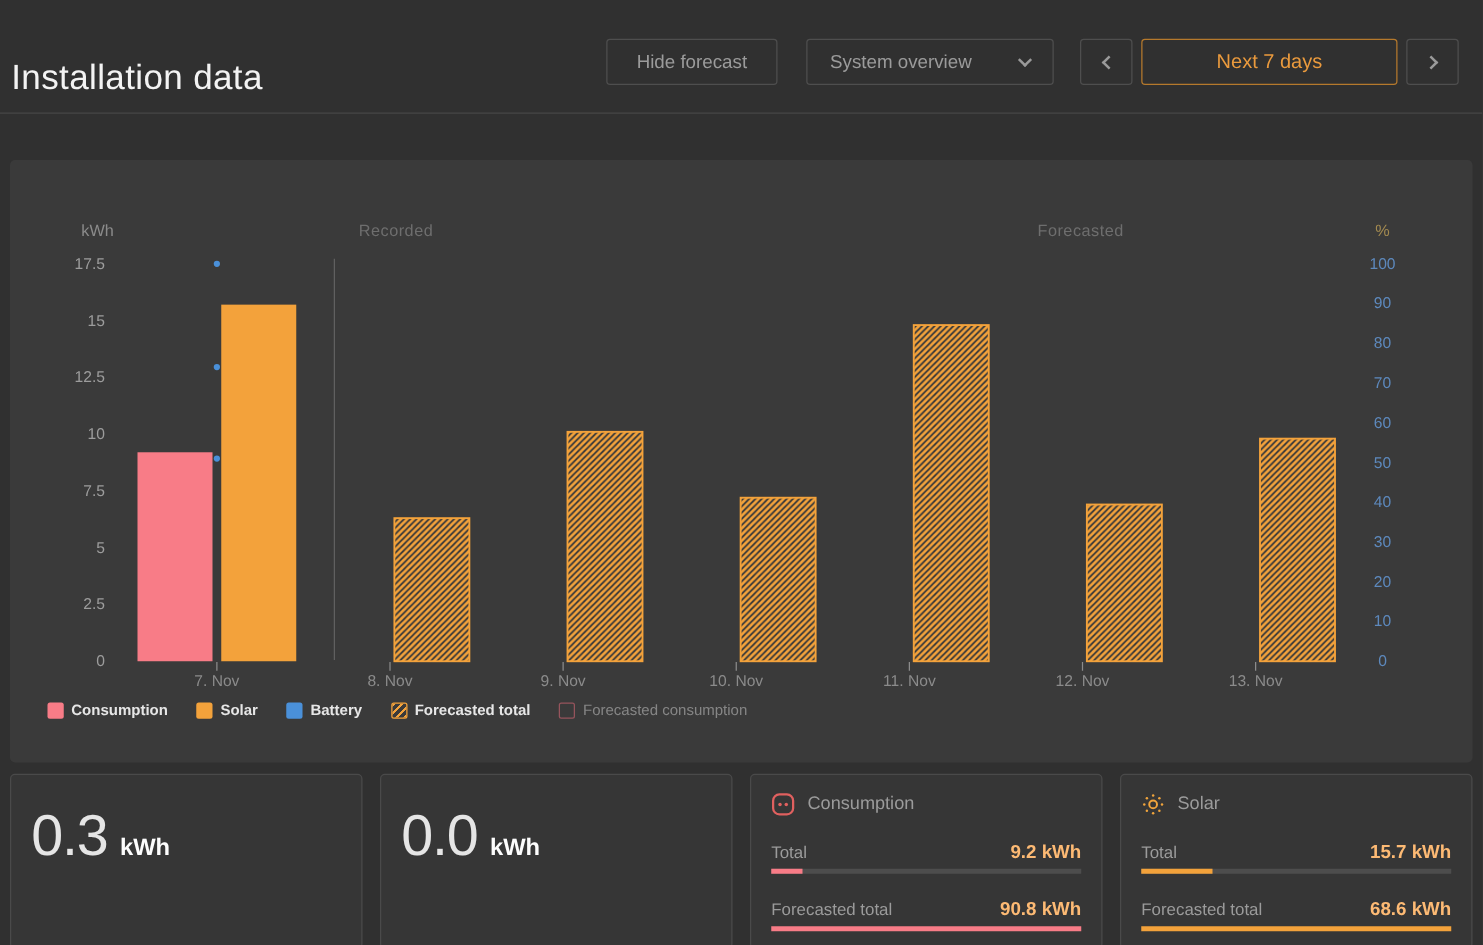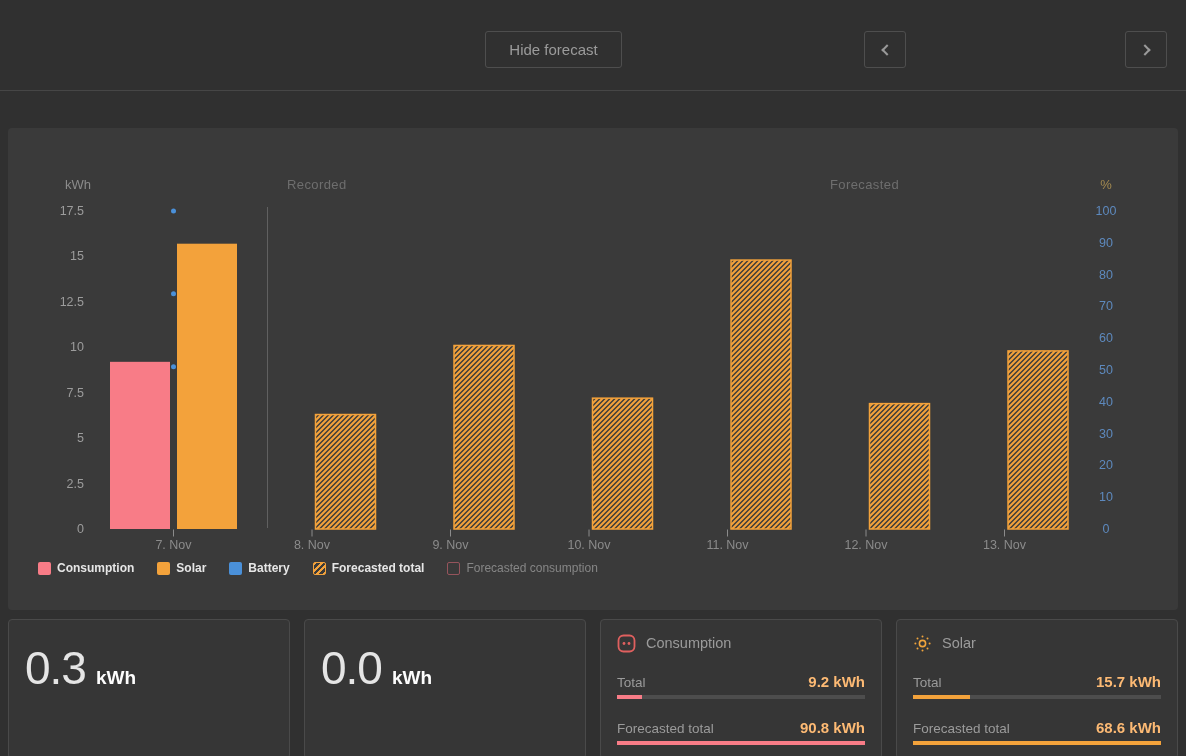--- a/index.html
+++ b/index.html
@@ -60,30 +60,38 @@
   .metric-row { display:flex; justify-content:space-between; align-items:baseline; }
   .metric-label { font-size:13.5px; color:#9b9b9b; }
   .metric-value { font-size:15px; font-weight:700; color:#fdba74; }
   .bar-track { height:4px; background:#4d4d4d; margin-top:5px; }
   .bar-fill { height:100%; }
 </style>
 </head>
 <body>
 
 <div class="header">
+  <div class="page-title">Installation data</div>
 
   <button class="btn btn-hide-forecast">
     <span>Hide forecast</span>
   </button>
 
+  <button class="btn btn-view">
+    <span>System overview</span>
+    <span class="chev chev-down"></span>
+  </button>
 
   <button class="btn btn-prev">
     <span class="chev chev-left"></span>
   </button>
 
+  <button class="btn btn-range">
+    <span>Next 7 days</span>
+  </button>
 
   <button class="btn btn-next">
     <span class="chev chev-right"></span>
   </button>
 </div>
 
 <div class="panel">
   <svg id="chart" width="1170" height="482" viewBox="0 0 1170 482">
     <defs>
       <pattern id="hatch" width="5" height="5" patternUnits="userSpaceOnUse">

